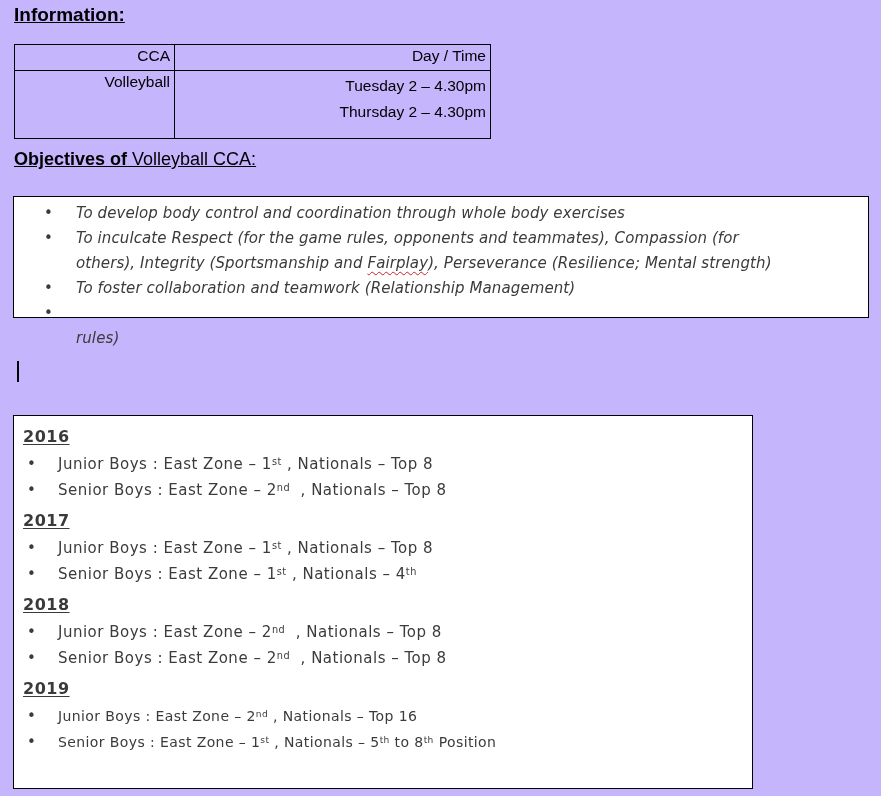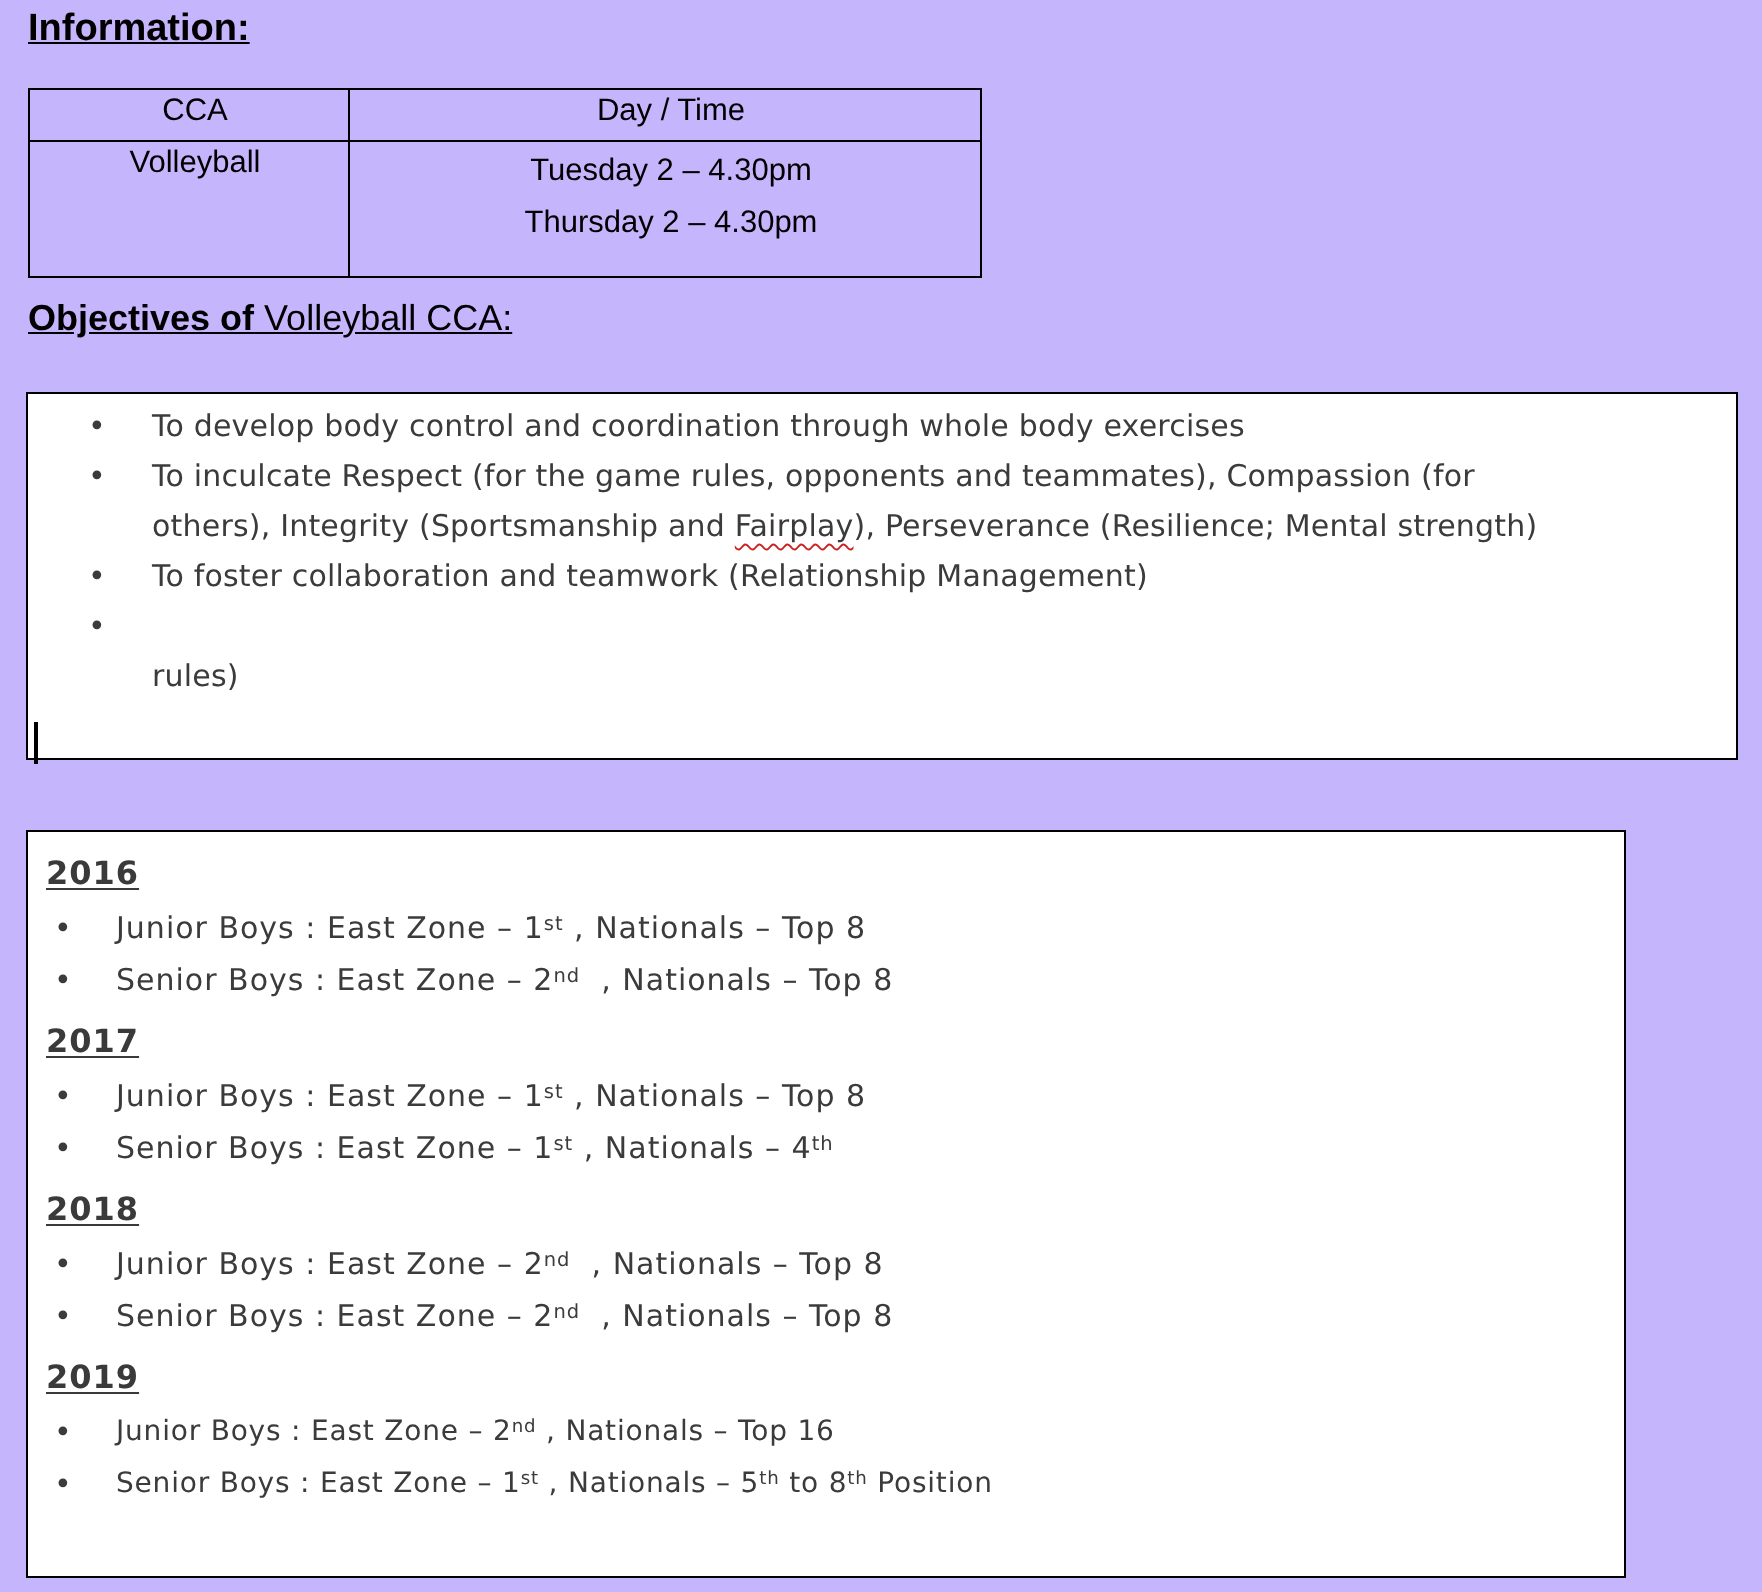--- a/index.html
+++ b/index.html
@@ -29,21 +29,21 @@
     position: absolute;
     left: 14px; top: 44px;
     width: 476px;
     border-collapse: collapse;
     table-layout: fixed;
     font-size: 15.5px;
     color: #000000;
   }
   .cca-table th, .cca-table td {
     border: 1.5px solid #000000;
-    text-align: center;
+    text-align: right;
     vertical-align: top;
     font-weight: 400;
     padding: 2px 4px 2px 10px;
   }
   .cca-table col.c1 { width: 160px; }
   .cca-table col.c2 { width: 316px; }
   .cca-table thead th { height: 21px; }
   .cca-table tbody td { height: 63px; }
   .time-line { line-height: 26px; }
 
@@ -59,22 +59,22 @@
   }
   .objectives-heading .b { font-weight: 700; }
 
   
   .box {
     position: absolute;
     border: 1.2px solid #000000;
     background: #ffffff;
     box-sizing: border-box;
   }
-  .objectives-box { left: 13px; top: 196px; width: 856px; height: 184px; }
-  .achievements-box { left: 13px; top: 415px; width: 800px; height: 374px; }
+  .objectives-box { left: 13px; top: 196px; width: 856px; height: 122px; font-style: italic; }
+  .achievements-box { left: 13px; top: 415px; width: 740px; height: 374px; }
 
   .objectives-list {
     list-style: none;
     margin: 0;
     padding: 4px 14px 0 0;
   }
   .objectives-list li {
     position: relative;
     padding-left: 62px;
     font-family: "DejaVu Sans", sans-serif;

